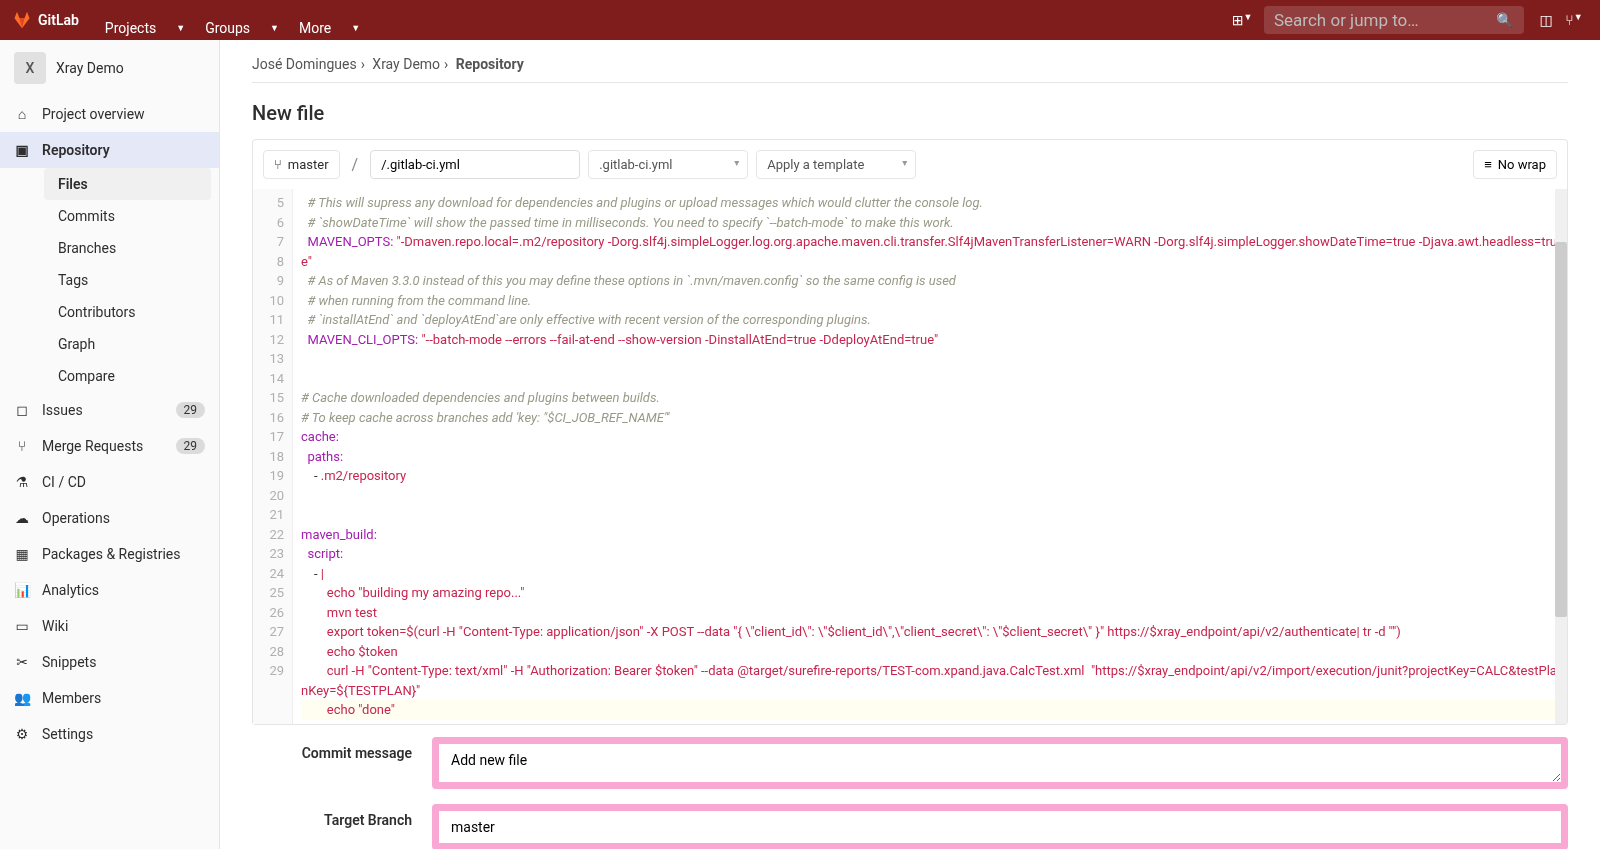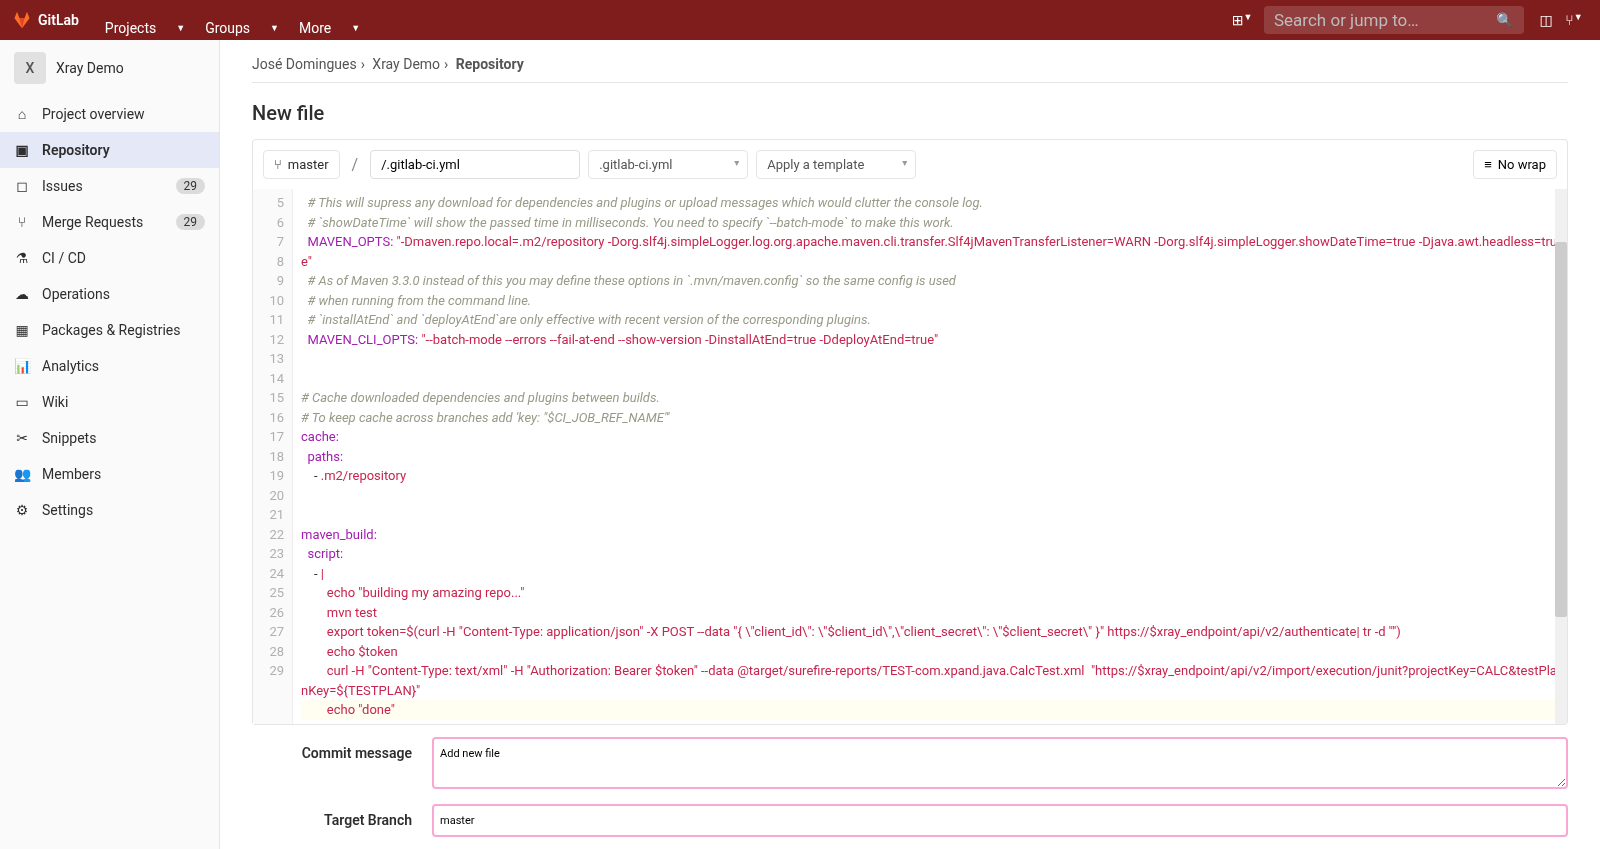--- a/index.html
+++ b/index.html
@@ -47,21 +47,21 @@
 .current-line { background:#fffef0; }
 .comment { color:#998; font-style:italic; }
 .key { color:#a21caf; }
 .str { color:#c7254e; }
 .scrollbar-v { position:absolute; right:0; top:0; width:12px; height:100%; background:#f0f0f0; }
 .scrollbar-v .thumb { position:absolute; width:100%; background:#ccc; border-radius:2px; }
 
 .form-row { display:flex; margin-top:12px; align-items:flex-start; }
 .form-row label { width:180px; text-align:right; font-weight:600; padding-top:8px; padding-right:20px; }
 .form-row .field { flex:1; }
-.form-row textarea, .form-row input[type=text] { width:100%; border:2px solid #f9a8d4; border-radius:4px; padding:8px 6px; font-size:11px; font-family:inherit; resize:vertical; }
+.form-row textarea, .form-row input[type=text] { width:100%; border:7px solid #f9a8d4; border-radius:4px; padding:8px 12px; font-size:14px; font-family:inherit; resize:vertical; }
 .form-row textarea { height:52px; }
 
 .slash { font-size:16px; color:#888; padding:0 4px; }
 .chev { font-size:9px; }
 </style>
 </head>
 <body>
 
 <div class="navbar">
   <div class="logo">
@@ -101,20 +101,29 @@
       <span>Xray Demo</span>
     </div>
     <div class="sb-item">
         <span class="icon">⌂</span>
         <span>Project overview</span>
       </div>
     <div class="sb-item active">
         <span class="icon">▣</span>
         <span>Repository</span>
       </div>
+    <div class="sb-sub">
+      <div class="sb-subitem active">Files</div>
+      <div class="sb-subitem">Commits</div>
+      <div class="sb-subitem">Branches</div>
+      <div class="sb-subitem">Tags</div>
+      <div class="sb-subitem">Contributors</div>
+      <div class="sb-subitem">Graph</div>
+      <div class="sb-subitem">Compare</div>
+    </div>
     <div class="sb-item">
         <span class="icon">◻</span>
         <span>Issues</span>
         <span class="badge">29</span>
       </div>
     <div class="sb-item">
         <span class="icon">⑂</span>
         <span>Merge Requests</span>
         <span class="badge">29</span>
       </div>

